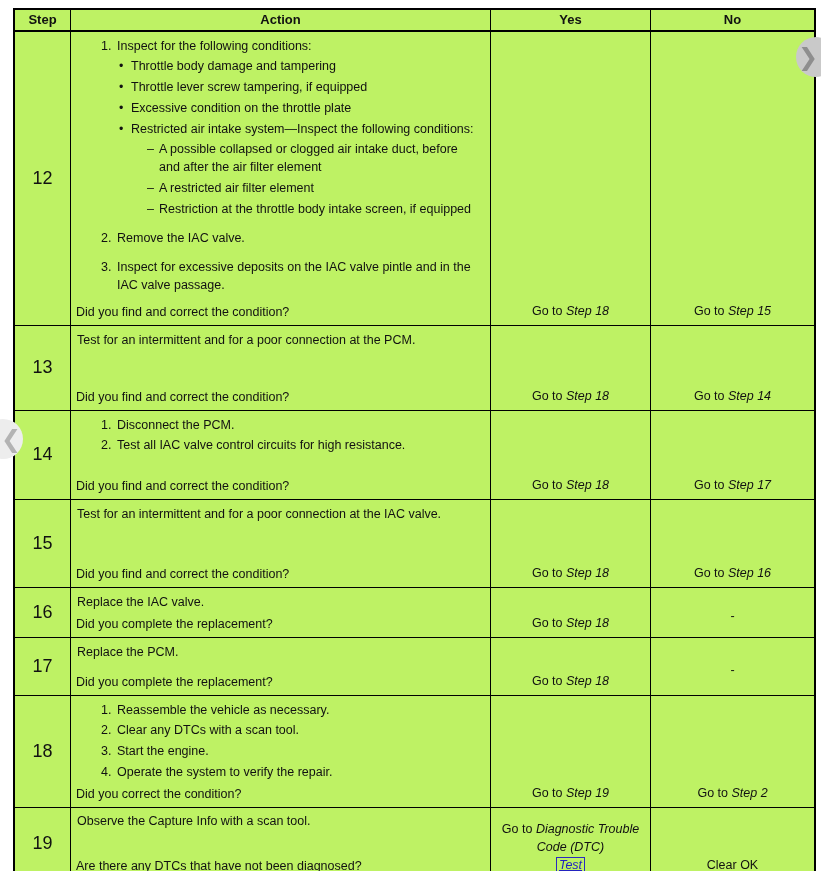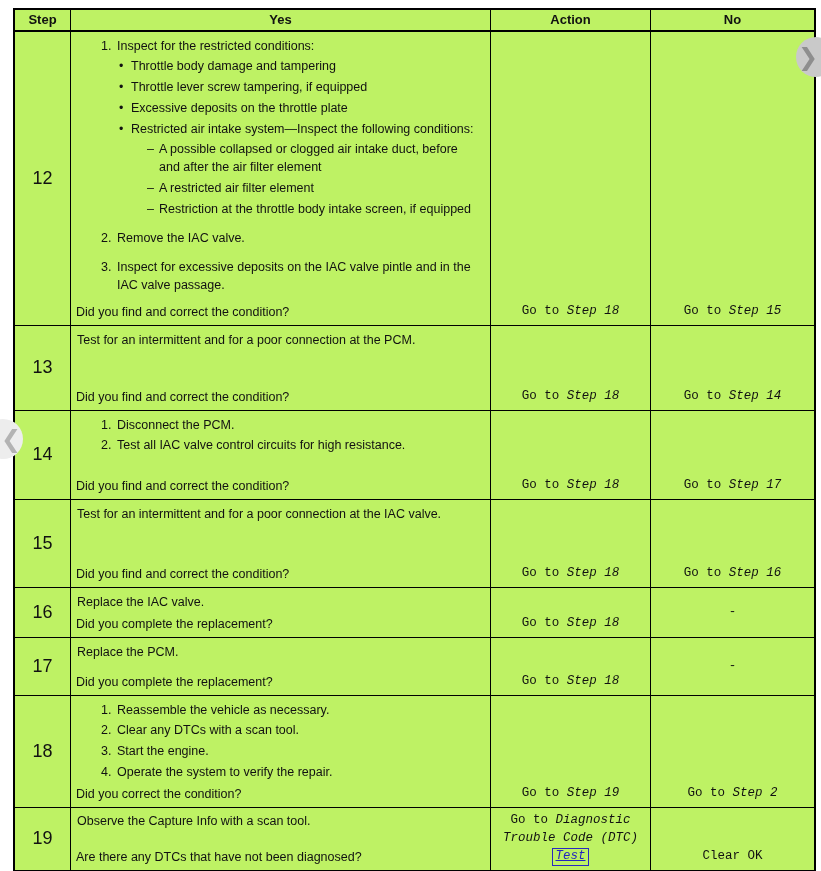--- a/index.html
+++ b/index.html
@@ -37,21 +37,21 @@
   .mk { flex: none; }
   .tx { flex: 1; min-width: 0; }
   .num { padding-left: 25px; }  .num .mk { width: 16px; }
   .b1  { padding-left: 43px; }  .b1 .mk  { width: 12px; }
   .b2  { padding-left: 71px; }  .b2 .mk  { width: 12px; }
   .plain { padding-left: 1px; }
   .g { margin-top: 10px; }
   .question { margin-top: auto; padding-top: 3px; }
   .yn {
     display: flex; flex-direction: column; justify-content: flex-end;
-    align-items: center; text-align: center; padding: 4px 6px 4px; font-family: Liberation Mono, monospace;
+    align-items: center; text-align: center; padding: 13px 6px 4px;
   }
   .mid { justify-content: center; }
   .c19 { justify-content: flex-end; }
   .it { font-style: italic; }
   .linkline { margin-top: 1px; }
   .dtclink {
     font-style: italic; color: #2323c0; text-decoration: underline;
     border: 1px solid #2a2ac0; padding: 0 2px; display: inline-block; line-height: 1.25;
   }
   .r12 { min-height: 294px; }
@@ -75,43 +75,43 @@
     background: #ededed; color: #b3b3b3; padding-left: 16px;
   }
 </style>
 </head>
 <body>
 
 <div class="table">
 
   <div class="hdr">
     <div>Step</div>
+    <div>Action</div>
     <div>Yes</div>
-    <div>Action</div>
     <div>No</div>
   </div>
 
   <div class="row r12">
     <div class="cell step">12</div>
     <div class="cell action">
       <div class="ln num">
           <span class="mk">1.</span>
-          <span class="tx">Inspect for the restricted conditions:</span>
+          <span class="tx">Inspect for the following conditions:</span>
         </div>
       <div class="ln b1">
           <span class="mk">•</span>
           <span class="tx">Throttle body damage and tampering</span>
         </div>
       <div class="ln b1">
           <span class="mk">•</span>
           <span class="tx">Throttle lever screw tampering, if equipped</span>
         </div>
       <div class="ln b1">
           <span class="mk">•</span>
-          <span class="tx">Excessive deposits on the throttle plate</span>
+          <span class="tx">Excessive condition on the throttle plate</span>
         </div>
       <div class="ln b1">
           <span class="mk">•</span>
           <span class="tx">Restricted air intake system—Inspect the following conditions:</span>
         </div>
       <div class="ln b2">
           <span class="mk">–</span>
           <span class="tx">A possible collapsed or clogged air intake duct, before and after the air filter element</span>
         </div>
       <div class="ln b2">

